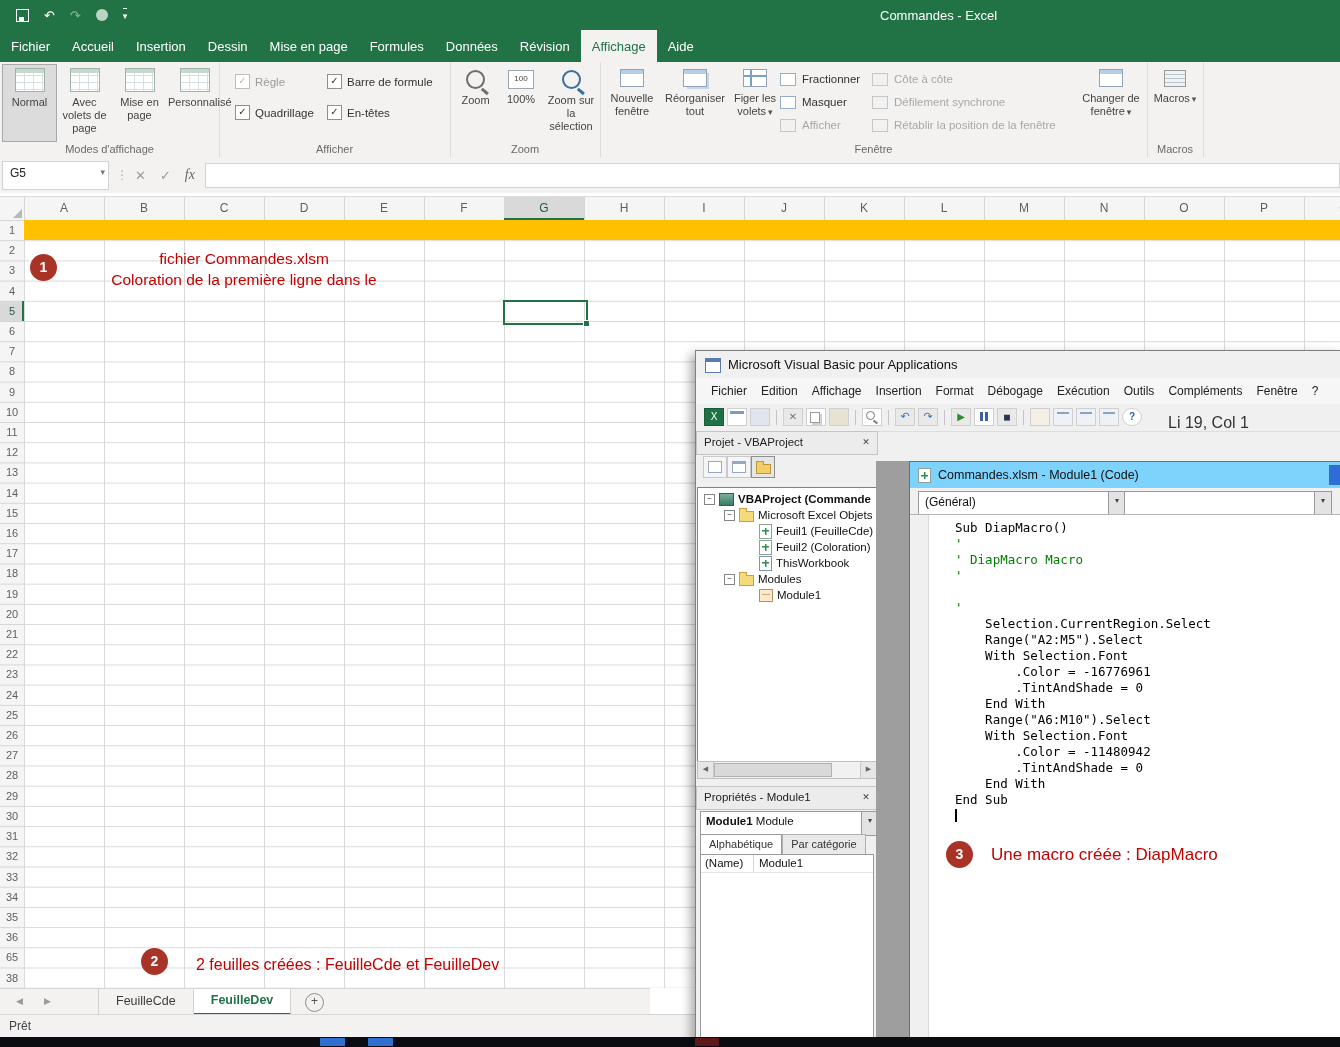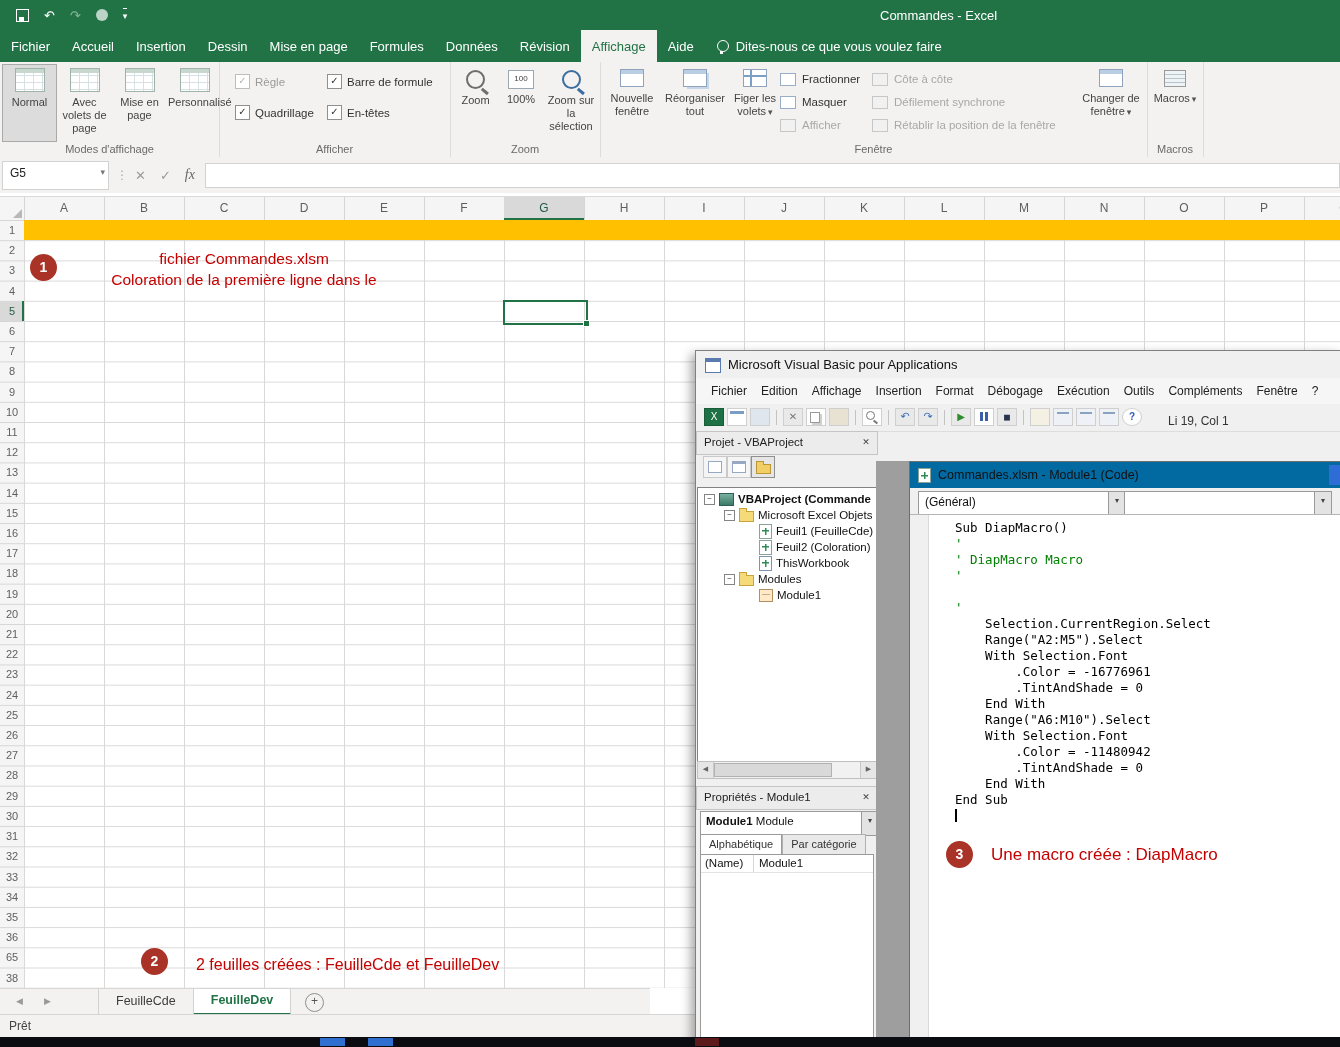--- a/index.html
+++ b/index.html
@@ -187,21 +187,21 @@
   .run-icon::before{content:'▶';color:#2e8b2e;font-size:10px;}
   .break-icon{background:#fff;}
   .break-icon::before{content:'';position:absolute;left:5px;top:3px;width:2.5px;height:9px;background:#3a5fa8;box-shadow:5px 0 0 #3a5fa8;}
   .reset-icon::before{content:'◼';color:#27364e;font-size:9px;}
   .design-mode-icon{background:#f4f0e4;}
   .project-explorer-icon,.properties-window-icon,.toolbox-icon{background:#eef2f6;}
   .project-explorer-icon::before,.properties-window-icon::before,.toolbox-icon::before{
     content:'';position:absolute;left:3px;top:3px;right:3px;height:2px;background:#8aa3c0;}
   .help-icon{background:#fff;border-radius:50%;}
   .help-icon::before{content:'?';color:#2d5bbf;font-weight:bold;}
-  .li-col{position:absolute;left:472px;top:10px;font-size:12px;color:#333;}
+  .li-col{position:absolute;left:472px;top:10px;font-size:16px;color:#333;}
 
   .panel-head{position:absolute;left:0;width:180px;height:22px;background:#ececec;border:1px solid #c5c5c5;font-size:11.5px;color:#222;}
   .panel-head span.t{position:absolute;left:7px;top:4px;}
   .panel-x{position:absolute;right:4px;top:3px;width:14px;height:14px;text-align:center;line-height:14px;font-size:9px;color:#444;}
   .panel-x::before{content:'✕';}
   #proj-head{top:80px;}
   .proj-tools{position:absolute;left:0;top:102px;width:180px;height:26px;}
   .ptool{position:absolute;top:3px;width:22px;height:20px;border:1px solid #c9c9c9;background:#f5f5f5;}
   .ptool.t0{left:7px;}.ptool.t1{left:31px;}.ptool.t2{left:55px;border-color:#8f8f8f;background:#e6e6e6;}
   .ptool.t2::before{content:'';position:absolute;left:4px;top:7px;width:13px;height:8px;background:#f2cf66;border:1px solid #bb9737;}
@@ -247,21 +247,21 @@
   .ptab{padding:3px 8px 0;background:#e9e9e9;border:1px solid #b0b0b0;border-bottom:none;color:#333;}
   .ptab.active{background:#fff;border-color:#9a9a9a;}
   #props-grid{position:absolute;left:4px;top:503px;width:172px;bottom:3px;background:#fff;border:1px solid #9a9a9a;font-size:11.5px;}
   .prow{display:flex;height:17px;border-bottom:1px solid #e3e3e3;}
   .pname{width:48px;padding:2px 0 0 4px;border-right:1px solid #d8d8d8;color:#111;}
   .pval{flex:1;padding:2px 0 0 5px;color:#111;}
 
   .mdi-strip{position:absolute;left:180px;top:110px;width:33px;bottom:0;background:#9e9e9e;}
 
   .code-win{position:absolute;left:213px;top:110px;right:0;bottom:0;background:#f0f0f0;border:1px solid #6e6e6e;}
-  .code-title{position:absolute;left:0;top:0;right:0;height:26px;background:#0369a1;border-bottom:1px solid #d8d8d8;}
+  .code-title{position:absolute;left:0;top:0;right:0;height:26px;background:#7dd3fc;border-bottom:1px solid #d8d8d8;}
   .code-title-icon{position:absolute;left:8px;top:6px;width:11px;height:13px;background:#fff;border:1px solid #89a396;
     background-image:linear-gradient(#2e8b57 0 0),linear-gradient(#2e8b57 0 0);
     background-size:7px 1.5px,1.5px 7px;background-position:center center;background-repeat:no-repeat;}
   .code-title span.t{position:absolute;left:28px;top:6px;font-size:12.5px;color:#111;}
   .title-btn-cut{position:absolute;right:0;top:3px;width:11px;height:20px;background:#2e6cd6;}
   .code-combos{position:absolute;left:0;top:26px;right:0;height:26px;background:#f0f0f0;}
   .ccombo{position:absolute;top:3px;height:20px;background:#fff;border:1px solid #9a9a9a;font-size:12px;color:#111;padding:3px 0 0 6px;}
   .ccombo.c1{left:8px;width:200px;}
   .ccombo.c2{left:214px;right:8px;}
   .code-body{position:absolute;left:0;top:52px;right:0;bottom:0;background:#fff;border-top:1px solid #b5b5b5;}
@@ -300,24 +300,20 @@
         <div class="rtab">Accueil</div>
         <div class="rtab">Insertion</div>
         <div class="rtab">Dessin</div>
         <div class="rtab">Mise en page</div>
         <div class="rtab">Formules</div>
         <div class="rtab">Données</div>
         <div class="rtab">Révision</div>
         <div class="rtab active">Affichage</div>
         <div class="rtab">Aide</div>
       </div>
-    <div class="tellme">
-      <span class="bulb-icon"></span>
-      <span>Dites-nous ce que vous voulez faire</span>
-    </div>
   </div>
 
   <div class="ribbon">
     <div class="rgroup" id="grp-modes">
       <div id="mode-buttons">
           <div class="modebtn selected">
             <span class="vicon"></span>
             <div class="mlabel">Normal</div>
           </div>
           <div class="modebtn">

